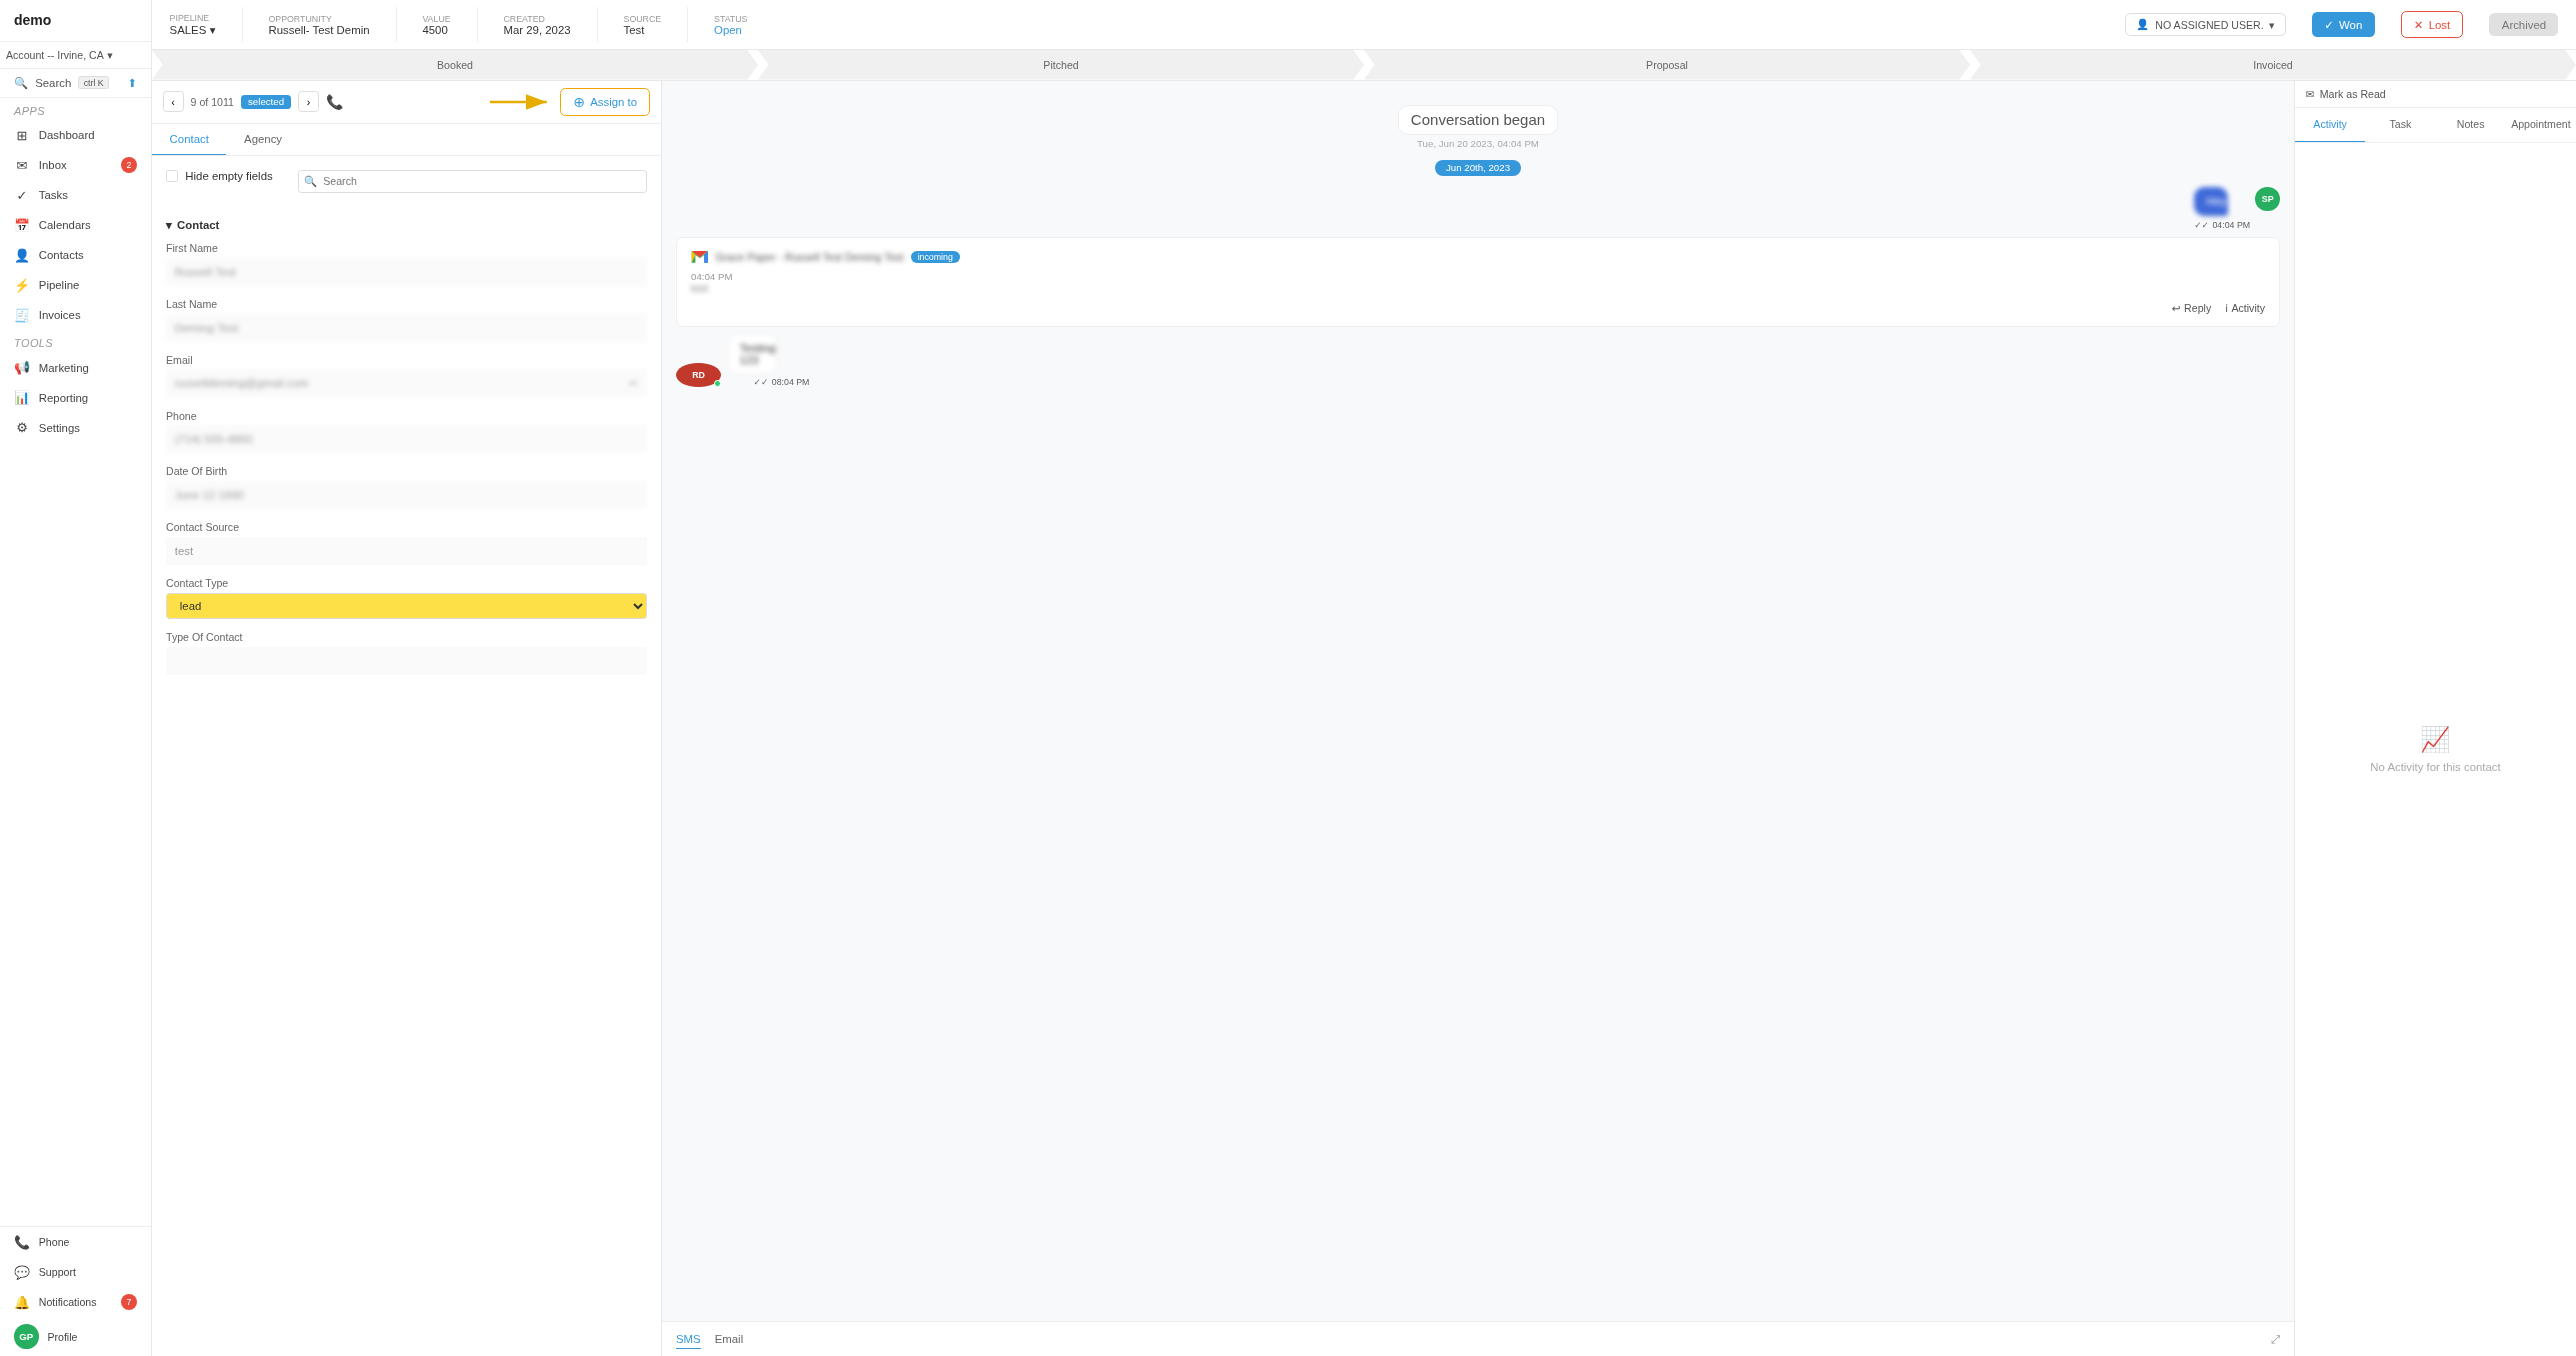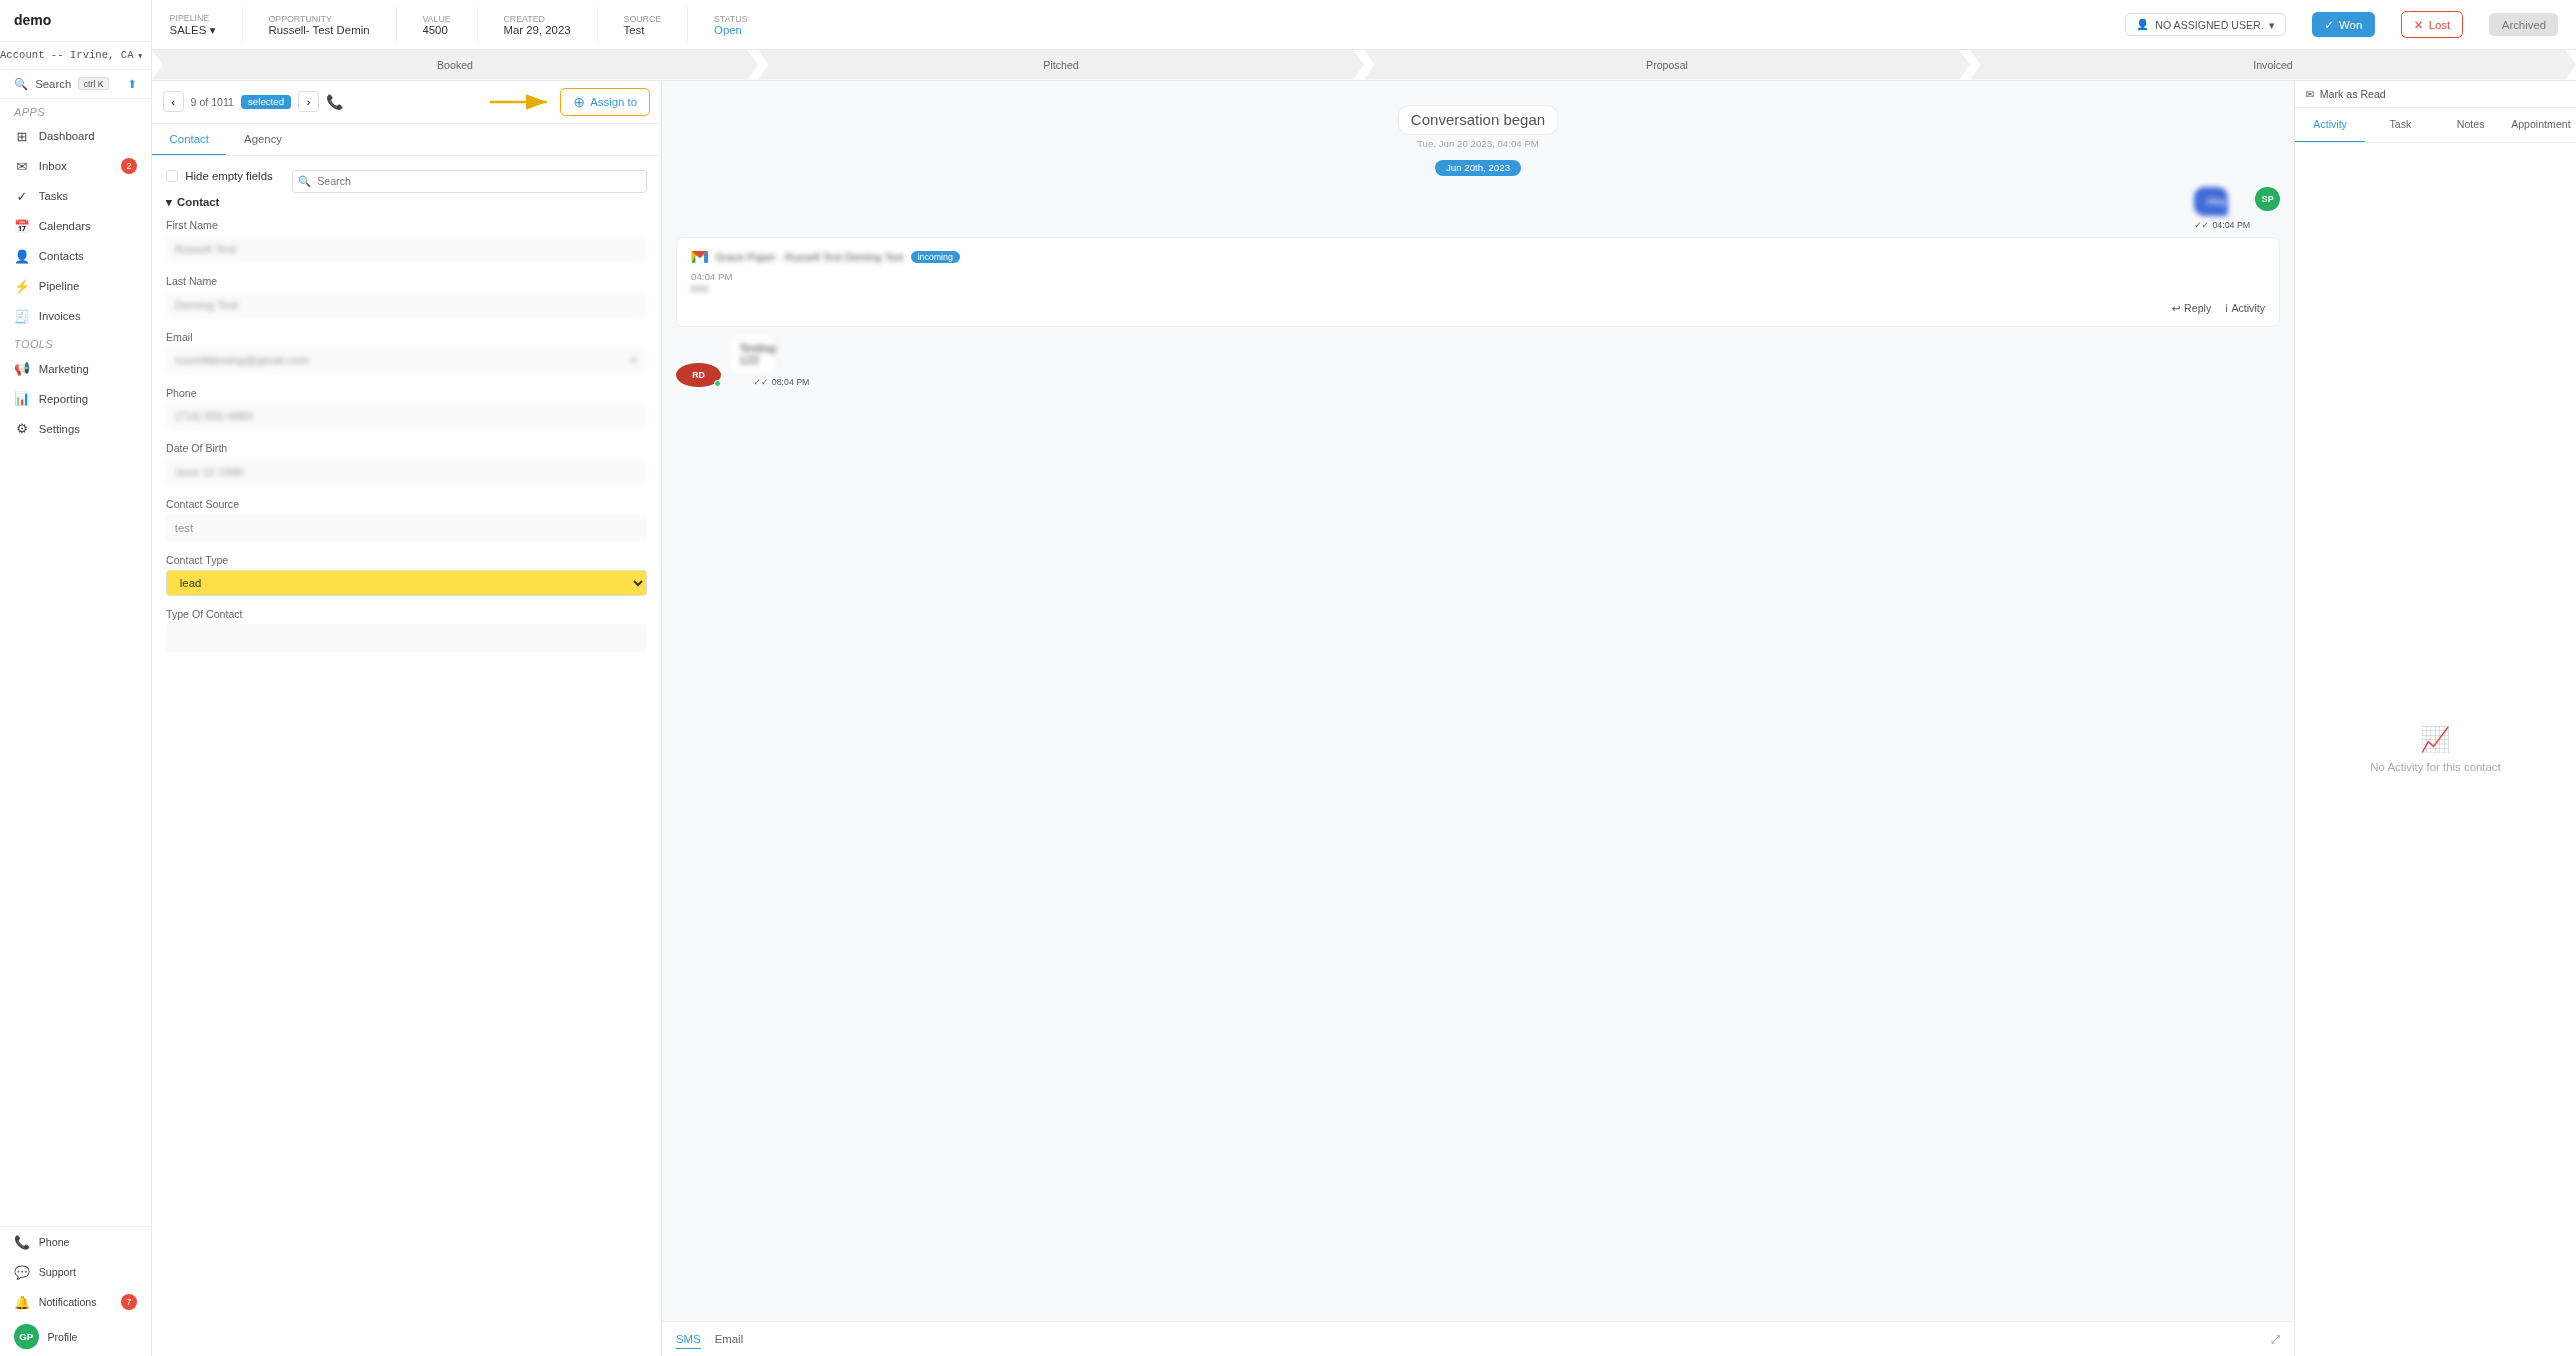--- a/index.html
+++ b/index.html
@@ -5,21 +5,21 @@
     * { box-sizing: border-box; margin: 0; padding: 0; }
     body { font-family: -apple-system, BlinkMacSystemFont, 'Segoe UI', sans-serif; background: #f5f6fa; font-size: 11.4px; color: #333; height: 100vh; overflow: hidden; }
 
     
     .app-shell { display: flex; height: 100vh; width: 100%; }
     .sidebar { width: 152px; background: #fff; border-right: 0.9px solid #e8e8e8; display: flex; flex-direction: column; flex-shrink: 0; }
     .main-area { flex: 1; display: flex; flex-direction: column; overflow: hidden; }
 
     
     .sidebar-logo { padding: 12.3px 14px; font-weight: 700; font-size: 14px; color: #222; border-bottom: 0.9px solid #eee; }
-    .sidebar-account { padding: 7px 0; font-size: 10.6px; color: #555; border-bottom: 0.9px solid #eee; display: flex; align-items: center; gap: 3.5px; cursor: pointer; font-family: Liberation Mono, monospace; }
+    .sidebar-account { padding: 7px 6px; font-size: 10.6px; color: #555; border-bottom: 0.9px solid #eee; display: flex; align-items: center; gap: 3.5px; cursor: pointer; }
     .sidebar-search { padding: 7px 14px; display: flex; align-items: center; gap: 7px; color: #555; cursor: pointer; border-bottom: 0.9px solid #eee; }
     .sidebar-search .kbd { background: #f0f0f0; border: 0.9px solid #ddd; border-radius: 2.6px; padding: 0.9px 4.4px; font-size: 8.8px; }
     .sidebar-section-label { padding: 7px 14px 3.5px; font-size: 11px; color: #999; text-transform: uppercase; letter-spacing: 0.4px; font-style: italic; }
     .sidebar-item { display: flex; align-items: center; gap: 8.8px; padding: 7px 14px; cursor: pointer; color: #444; font-size: 11.4px; position: relative; }
     .sidebar-item .icon { width: 16px; height: 16px; display: flex; align-items: center; justify-content: center; font-size: 13px; }
     .sidebar-badge { background: #e74c3c; color: #fff; border-radius: 50%; width: 16px; height: 16px; font-size: 8.8px; display: flex; align-items: center; justify-content: center; margin-left: auto; }
     .sidebar-bottom { margin-top: auto; border-top: 0.9px solid #eee; }
     .sidebar-bottom .sidebar-item { font-size: 10.6px; }
     .notification-badge { background: #e74c3c; color: #fff; border-radius: 50%; width: 16px; height: 16px; font-size: 8.8px; display: flex; align-items: center; justify-content: center; margin-left: auto; }
     .profile-avatar { width: 24.6px; height: 24.6px; border-radius: 50%; background: #27ae60; color: #fff; display: flex; align-items: center; justify-content: center; font-size: 9.7px; font-weight: 600; }
@@ -304,21 +304,21 @@
           </div>
         </div>
 
         <div class="contact-tabs">
           <div class="contact-tab active">Contact</div>
           <div class="contact-tab">Agency</div>
         </div>
 
         <div class="contact-fields">
 
-          <div style="display:flex;align-items:center;gap:19px;margin-bottom:2px;">
+          <div style="display:flex;align-items:center;gap:25px;margin-bottom:25px;">
             <div class="hide-empty-row">
               <div class="hide-empty-checkbox"></div>
               <span>Hide empty fields</span>
             </div>
             <div class="search-fields" style="flex:1;">
               <span class="search-icon-inner">🔍</span>
               <input type="text" placeholder="Search" style="">
             </div>
           </div>
 

